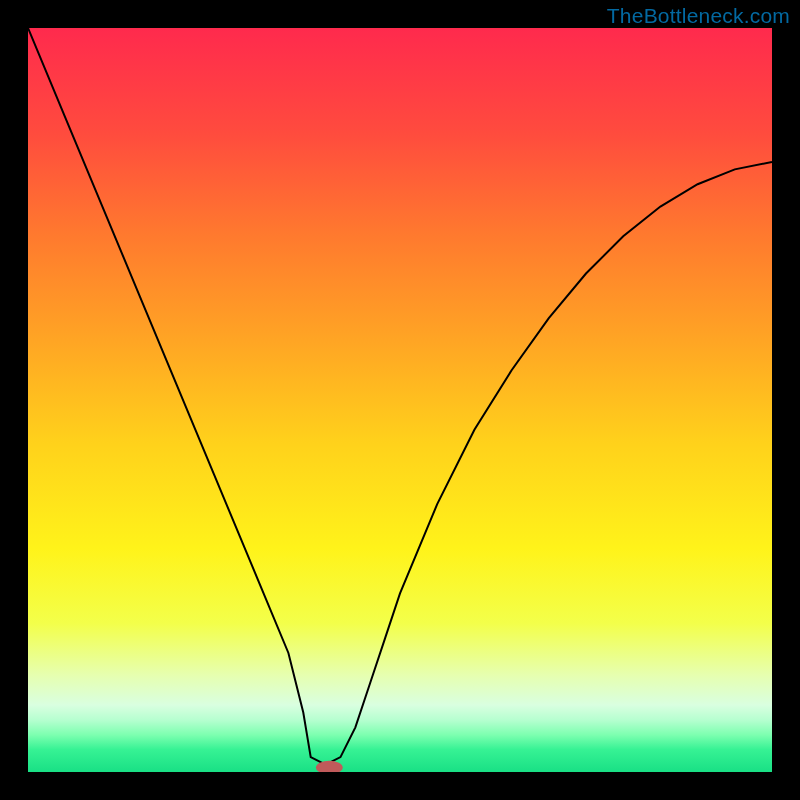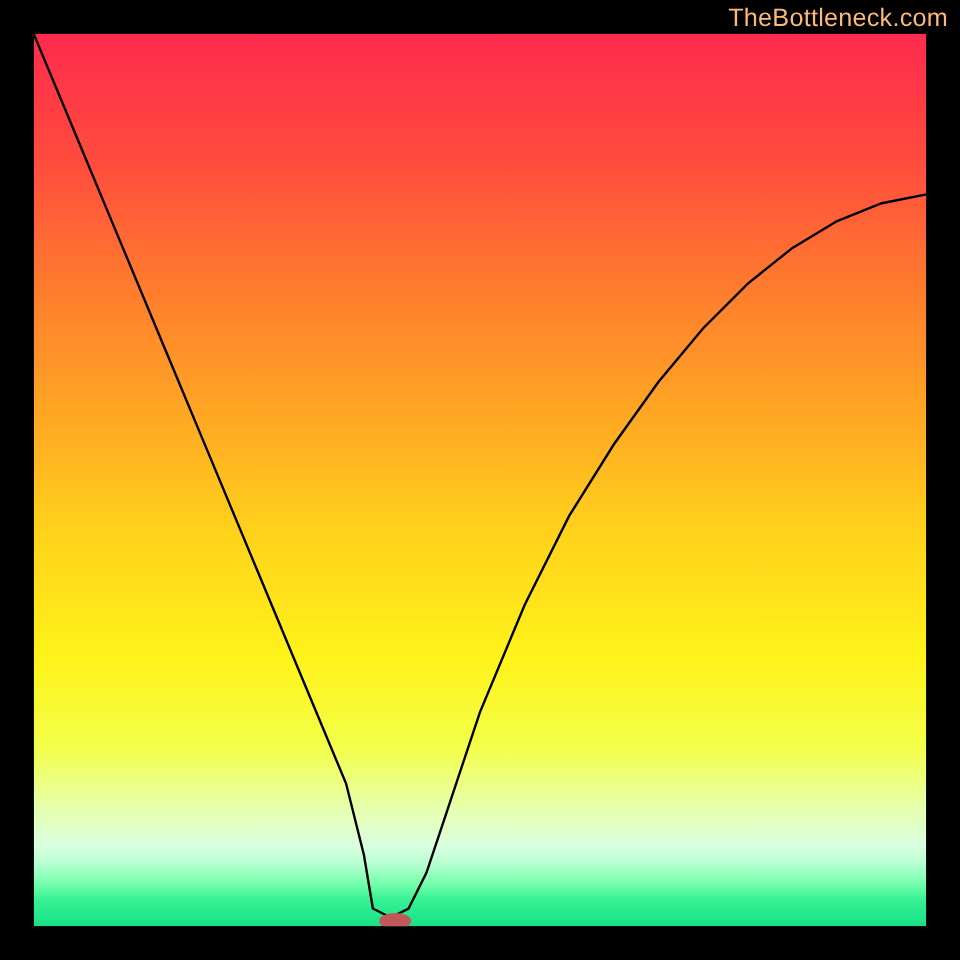--- a/index.html
+++ b/index.html
@@ -27,21 +27,21 @@
   }
   .plot svg {
     width: 744px;
     height: 744px;
     display: block;
   }
   .watermark {
     position: absolute;
     top: 4px;
     right: 10px;
-    color: #fdba74;
+    color: #0369a1;
     font-size: 21px;
     letter-spacing: 0.2px;
   }
 </style>
 </head>
 <body>
 
 <div class="frame">
   <div class="watermark">TheBottleneck.com</div>
 

